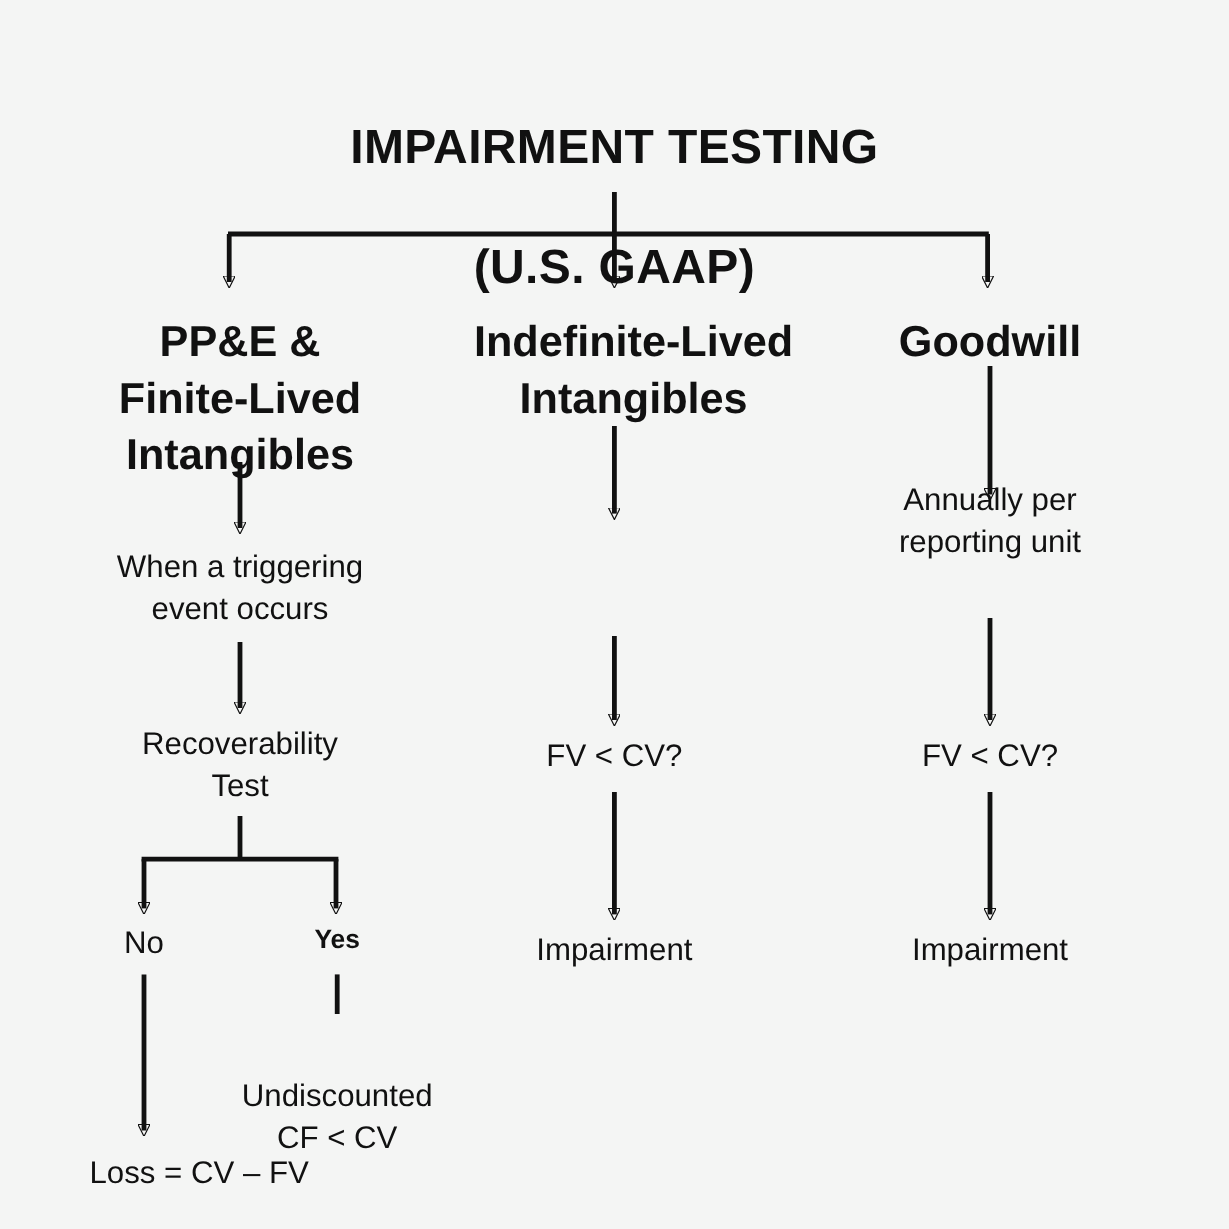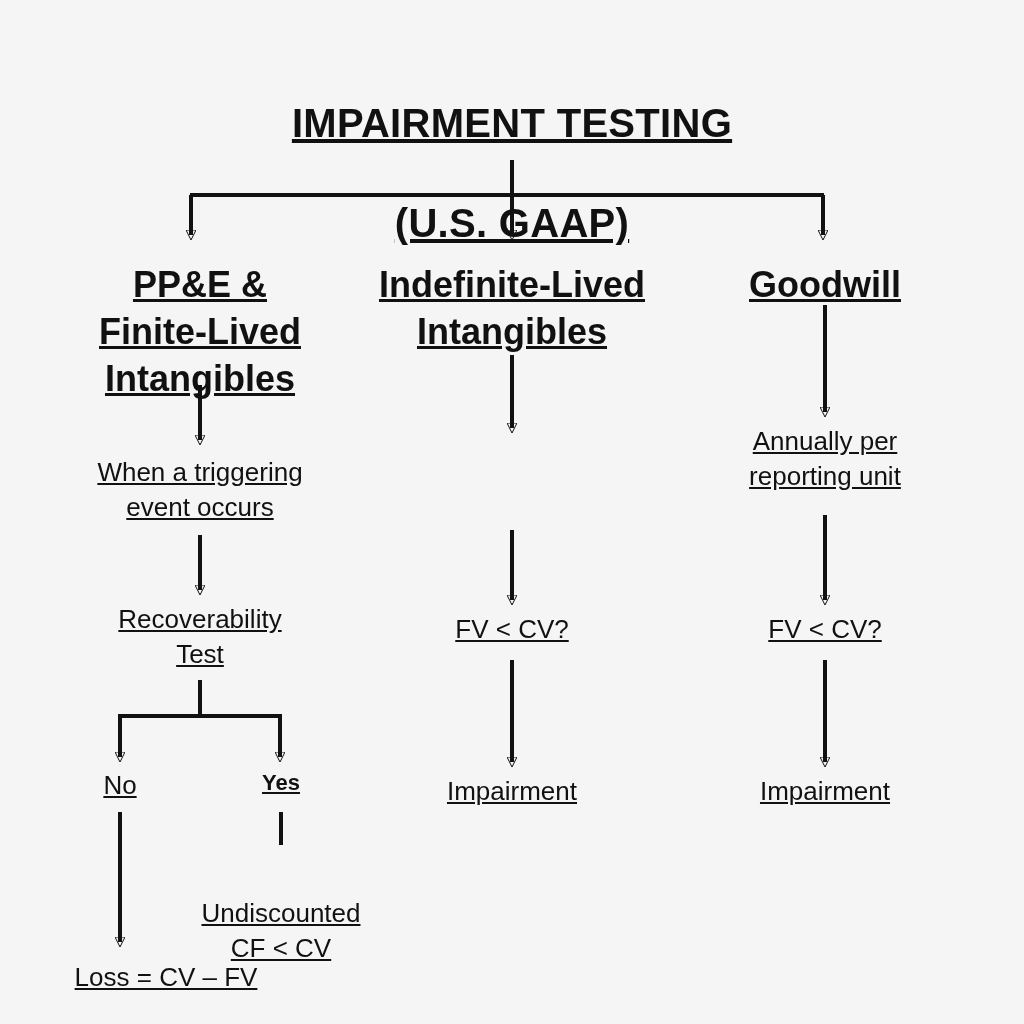--- a/index.html
+++ b/index.html
@@ -16,21 +16,20 @@
     font-family: "Liberation Sans", sans-serif;
     color: #111111;
     overflow: hidden;
   }
   .node {
     position: absolute;
     text-align: center;
     line-height: 1.22;
     white-space: pre-line;
     color: #111111;
-    text-decoration: underline;
   }
   .title {
     font-weight: bold;
     font-size: 40px;
     letter-spacing: 0.3px;
     line-height: 1.25;
   }
   .colhead {
     font-weight: bold;
     font-size: 36px;
@@ -114,30 +113,30 @@
 
   <div class="node body-text" style="left:60px; top:768px; width:120px;">No</div>
 
   <div class="node bold-text" style="left:221px; top:768px; width:120px;">Yes</div>
 
   <div class="node body-text" style="left:140px; top:896px; width:282px;">Undiscounted
 CF &lt; CV</div>
 
   <div class="node body-text" style="left:35px; top:960px; width:262px;">Loss = CV – FV</div>
 
-  <div class="node colhead" style="left:362px; top:262px; width:300px;">Indefinite-Lived
+  <div class="node colhead" style="left:378px; top:262px; width:300px;">Indefinite-Lived
 Intangibles</div>
 
 
   <div class="node body-text" style="left:392px; top:612px; width:240px;">FV &lt; CV?</div>
 
   <div class="node body-text" style="left:392px; top:774px; width:240px;">Impairment</div>
 
   <div class="node colhead" style="left:705px; top:262px; width:240px;text-align:center;">Goodwill</div>
 
-  <div class="node body-text" style="left:700px; top:424px; width:250px;">Annually per
+  <div class="node body-text" style="left:700px; top:399px; width:250px;">Annually per
 reporting unit</div>
 
   <div class="node body-text" style="left:705px; top:612px; width:240px;">FV &lt; CV?</div>
 
   <div class="node body-text" style="left:705px; top:774px; width:240px;">Impairment</div>
 
 </div>
 
 </body></html>

